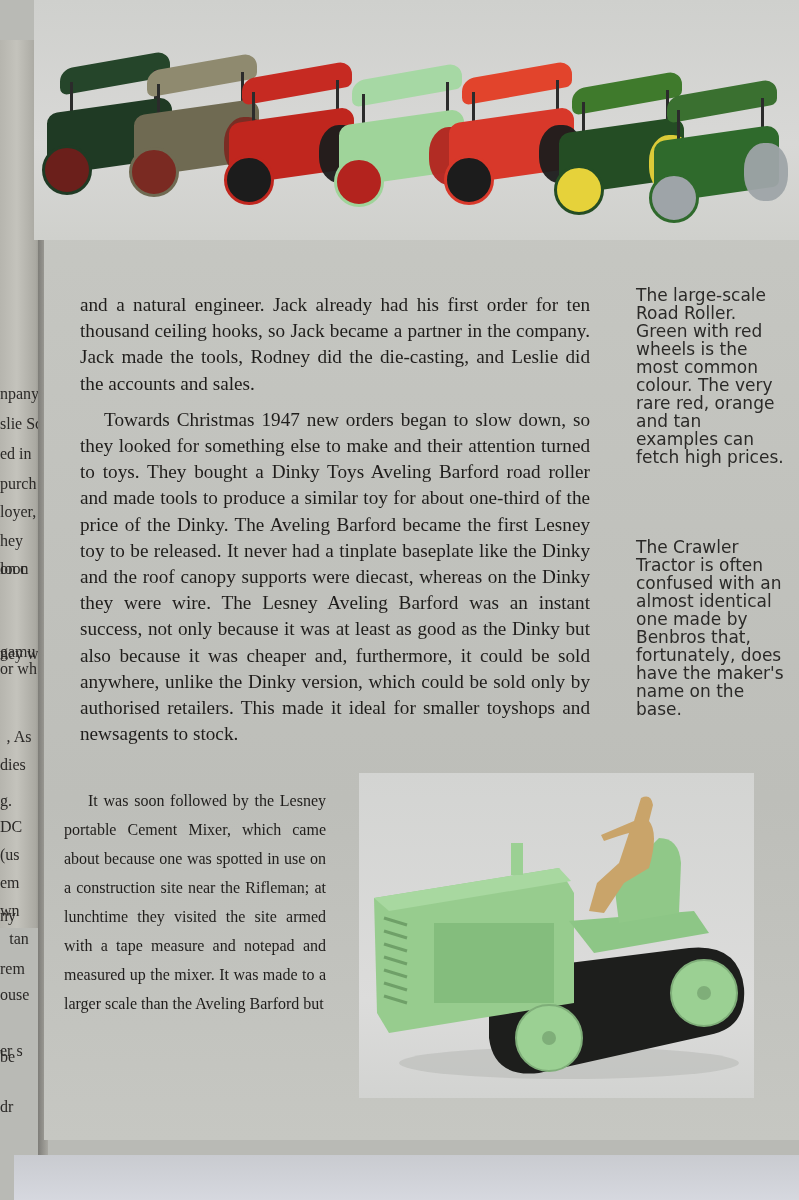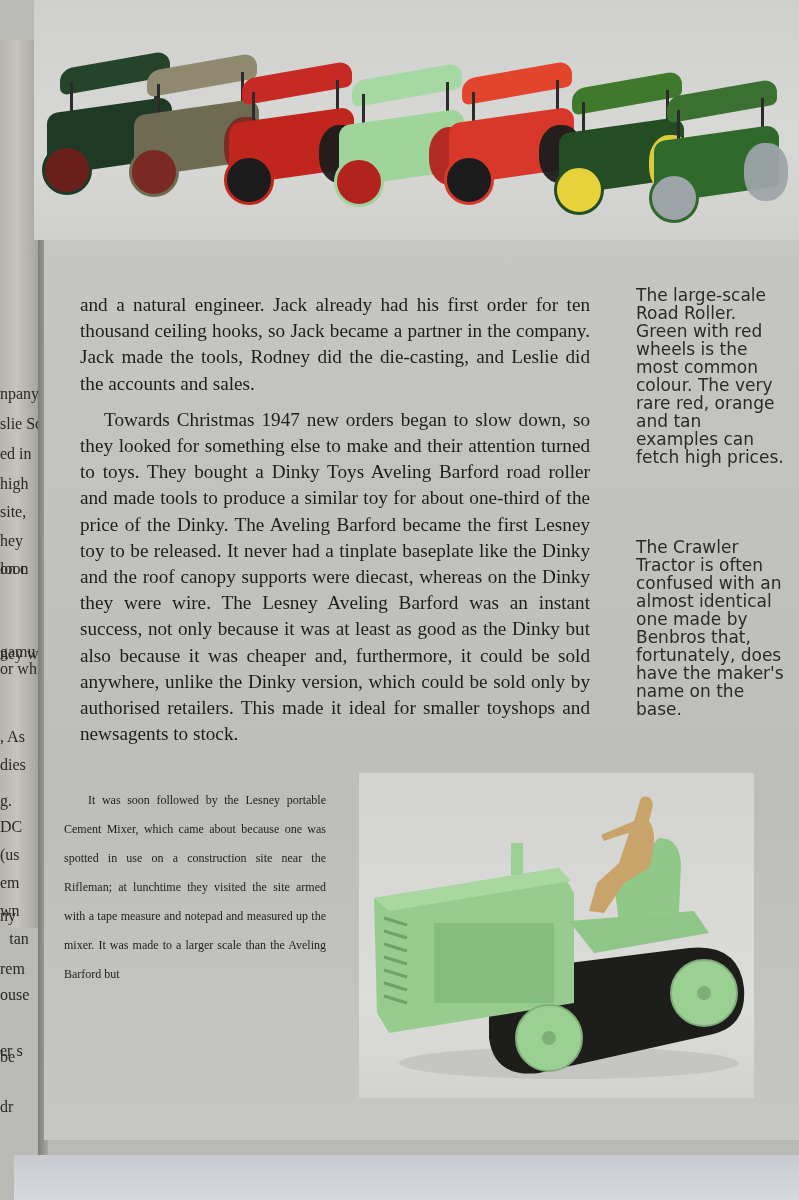--- a/index.html
+++ b/index.html
@@ -47,21 +47,21 @@
   
   .body-text {
     position:absolute; left:70px; top:282px; width:530px;
     font-family:"Liberation Serif", serif; font-size:19.2px; line-height:26.2px;
     color:#1f1d1b; text-align:justify;
   }
   .body-text p { margin:10px; }
   .body-text .indent { text-indent:24px; }
   .narrow-text {
     position:absolute; left:64px; top:786px; width:262px;
-    font-family:"Liberation Serif", serif; font-size:12px; line-height:29px;
+    font-family:"Liberation Serif", serif; font-size:16px; line-height:29px;
     color:#1f1d1b; text-align:justify;
   }
   .narrow-text p { margin:0; text-indent:24px; }
   
   .caption {
     position:absolute; left:636px; width:150px;
     font-family:"DejaVu Sans", sans-serif; font-size:17px; line-height:18px;
     color:#2b2a28;
   }
   
@@ -71,29 +71,29 @@
     overflow:hidden;
   }
 </style>
 </head>
 <body>
 
 <div class="left-page" id="leftpage">
     <div class="frag" style="top: 345px;">npany</div>
     <div class="frag" style="top: 375px;">slie Sc</div>
     <div class="frag" style="top: 405px;">ed in</div>
-    <div class="frag" style="top: 435px;">high</div>
-    <div class="frag" style="top: 463px;">site,</div>
+    <div class="frag" style="top: 435px;">purch</div>
+    <div class="frag" style="top: 463px;">loyer,</div>
     <div class="frag" style="top: 492px;">hey</div>
     <div class="frag" style="top: 520px;">on c</div>
     <div class="frag" style="top: 520px;">loon</div>
     <div class="frag" style="top: 603px;">gamu</div>
     <div class="frag" style="top: 605px;">ney w</div>
     <div class="frag" style="top: 620px;">or wh</div>
-    <div class="frag" style="top: 688px;">, As</div>
+    <div class="frag" style="top: 688px; text-align: center;">, As</div>
     <div class="frag" style="top: 716px;">dies</div>
     <div class="frag" style="top: 752px;">g.</div>
     <div class="frag" style="top: 778px;">DC</div>
     <div class="frag" style="top: 806px;">(us</div>
     <div class="frag" style="top: 834px;">em</div>
     <div class="frag" style="top: 862px;">wn</div>
     <div class="frag" style="top: 890px; text-align: center;">tan</div>
     <div class="frag" style="top: 867px;">ny</div>
     <div class="frag" style="top: 946px;">ouse</div>
     <div class="frag" style="top: 920px;">rem</div>

